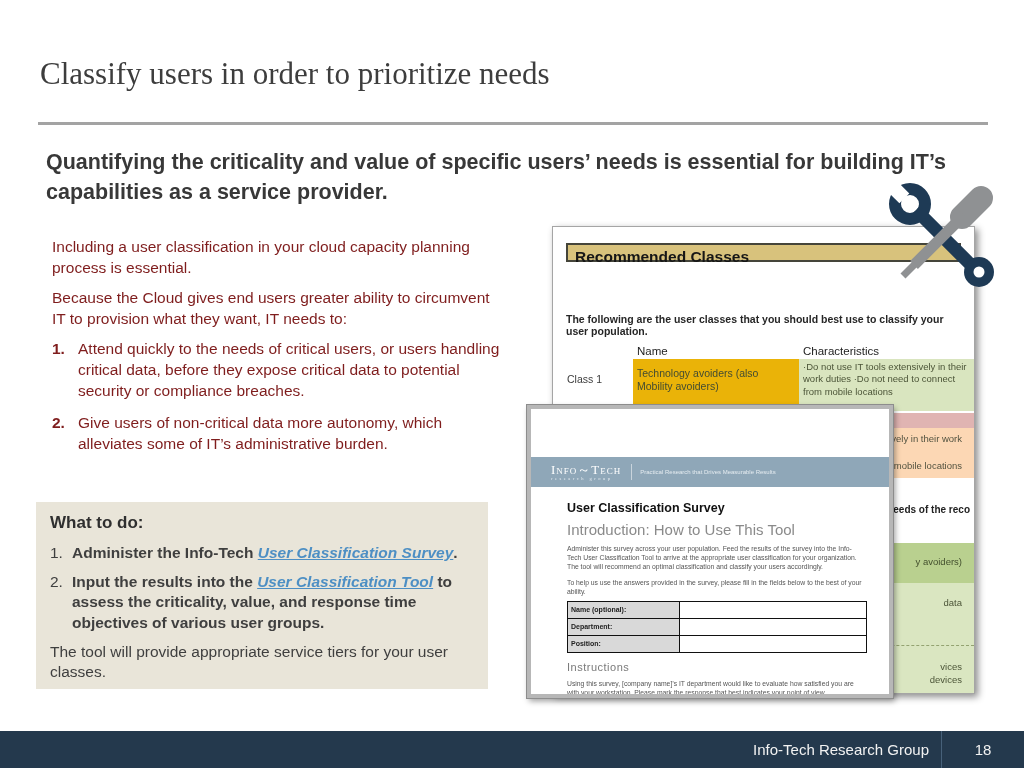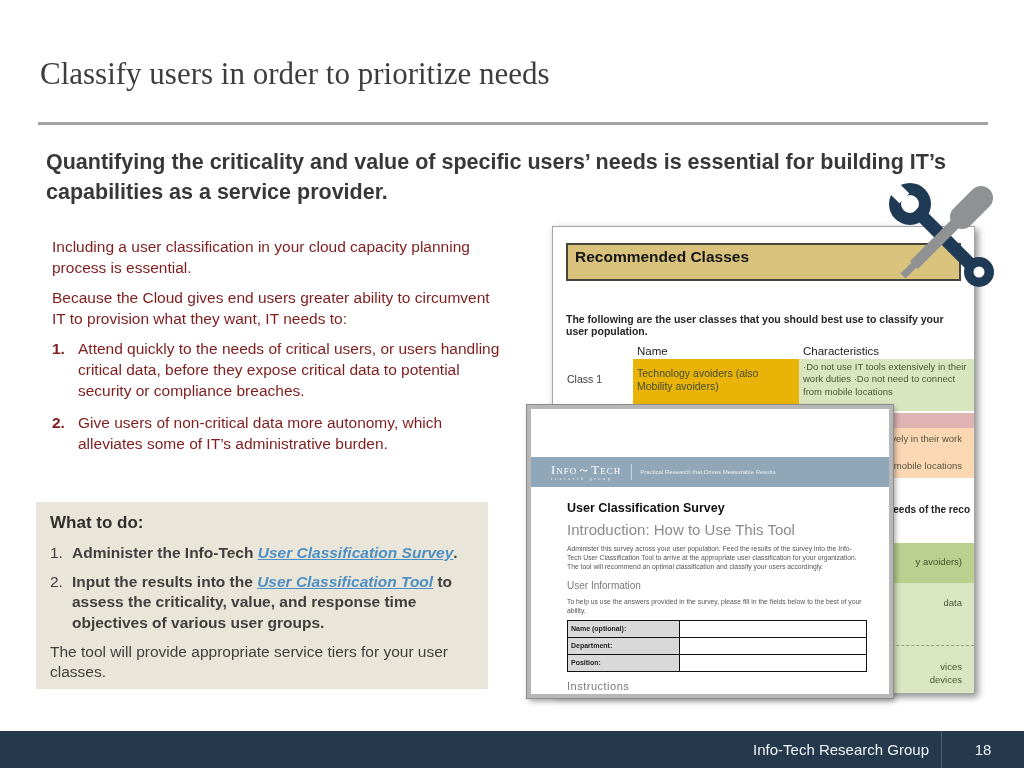--- a/index.html
+++ b/index.html
@@ -42,21 +42,21 @@
   .wtd-text { flex:1;font-weight:bold; }
   .doc-link { color:#4d8fc4; font-style:italic; text-decoration:underline; cursor:pointer; }
   .wtd-closing { margin-top:2px; }
   
   .rc-card {
     position:absolute; left:552px; top:226px; width:423px; height:468px;
     background:#ffffff; border:1px solid #a5a5a5; z-index:1;
     box-shadow:3px 3px 7px rgba(0,0,0,0.45); overflow:hidden;
   }
   .rc-banner {
-    position:absolute; left:13px; right:13px; top:16px; height:38px;
+    position:absolute; left:13px; right:13px; top:16px; height:19px;
     background:#d8c27c; border:2px solid #45453a;
     font-size:15.5px; font-weight:bold; color:#161616; line-height:23px; padding-left:7px;
   }
   .rc-intro {
     position:absolute; left:13px; right:6px; top:86px;
     font-size:10.5px; font-weight:bold; color:#262626;
   }
   .rc-table { position:absolute; left:0; right:0; top:114px; }
   .rc-hrow, .rc-drow { display:grid; grid-template-columns:80px 166px 1fr; }
   .rc-hcell { font-size:11.5px; font-weight:normal; color:#1d1d1d; padding:4px 0 2px 4px; }
@@ -185,21 +185,20 @@
         <div class="sv-logo-main">Info～Tech</div>
         <div class="sv-logo-sub">research group</div>
       </div>
       <div class="sv-divider"></div>
       <div class="sv-tagline">Practical Research that Drives Measurable Results</div>
     </div>
     <div class="sv-body">
       <div class="sv-title">User Classification Survey</div>
       <div class="sv-subtitle">Introduction: How to Use This Tool</div>
       <div class="sv-small">Administer this survey across your user population. Feed the results of the survey into the Info-Tech User Classification Tool to arrive at the appropriate user classification for your organization. The tool will recommend an optimal classification and classify your users accordingly.</div>
-      <div class="sv-h2">User Information</div>
       <div class="sv-small">To help us use the answers provided in the survey, please fill in the fields below to the best of your ability.</div>
       <table class="sv-table">
         <tbody>
             <tr>
           <td class="lbl">Name (optional):</td>
           <td class="val"></td>
         </tr>
         <tr>
           <td class="lbl">Department:</td>
           <td class="val"></td>

